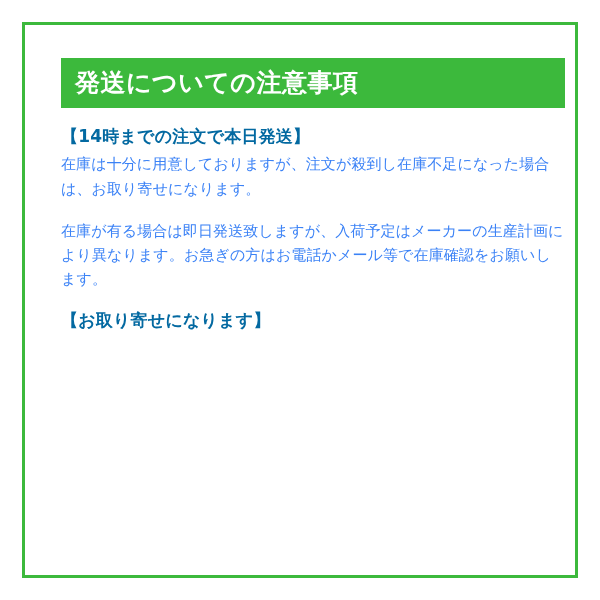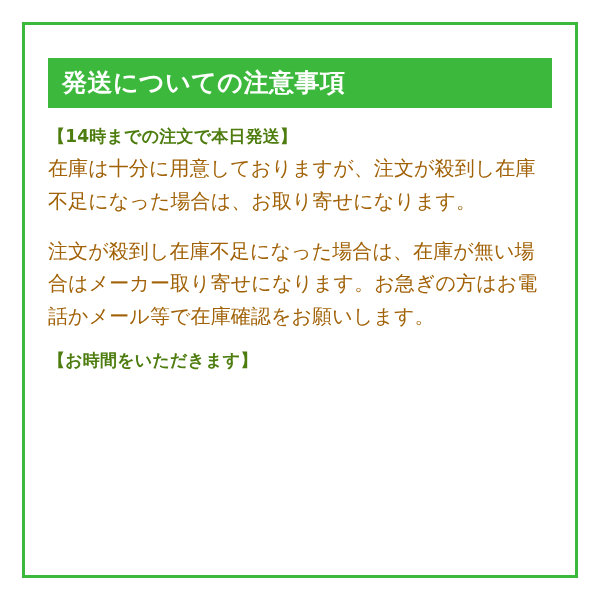--- a/index.html
+++ b/index.html
@@ -31,21 +31,21 @@
     left: 22px;
     top: 22px;
     right: 22px;
     bottom: 22px;
     border: 3px solid #3cb93c;
     box-sizing: border-box;
   }
 
   .content {
     position: absolute;
-    left: 48px;
+    left: 61px;
     top: 58px;
     width: 504px;
     box-sizing: border-box;
   }
 
   
   .title-bar {
     background: #3cb93c;
     color: #ffffff;
     font-size: 25px;
@@ -62,31 +62,31 @@
   }
 
   .section {
     margin-bottom: 18px;
   }
   .section:last-child {
     margin-bottom: 0;
   }
 
   .section-head {
-    color: #4d7c0f;
+    color: #0369a1;
     font-weight: bold;
     font-size: 17px;
     line-height: 1.25;
     margin: 0 0 5px 0;
     letter-spacing: 0.2px;
   }
 
   .section-body {
-    color: #a16207;
-    font-size: 20px;
+    color: #3b82f6;
+    font-size: 15px;
     line-height: 1.62;
     margin: 0;
     letter-spacing: 0.1px;
     white-space: pre-line;
   }
 </style>
 </head>
 <body>
 
 <div class="page">
@@ -98,23 +98,23 @@
     <div class="title-bar">発送についての注意事項</div>
 
     <div class="sections">
 
       <div class="section">
         <p class="section-head">【14時までの注文で本日発送】</p>
         <p class="section-body">在庫は十分に用意しておりますが、注文が殺到し在庫不足になった場合は、お取り寄せになります。</p>
       </div>
 
       <div class="section">
-        <p class="section-body">注文が殺到し在庫不足になった場合は、在庫が無い場合はメーカー取り寄せになります。お急ぎの方はお電話かメール等で在庫確認をお願いします。</p>
+        <p class="section-body">在庫が有る場合は即日発送致しますが、入荷予定はメーカーの生産計画により異なります。お急ぎの方はお電話かメール等で在庫確認をお願いします。</p>
       </div>
 
 
       <div class="section">
-        <p class="section-head">【お時間をいただきます】</p>
+        <p class="section-head">【お取り寄せになります】</p>
       </div>
 
     </div>
   </div>
 </div>
 
 </body></html>

